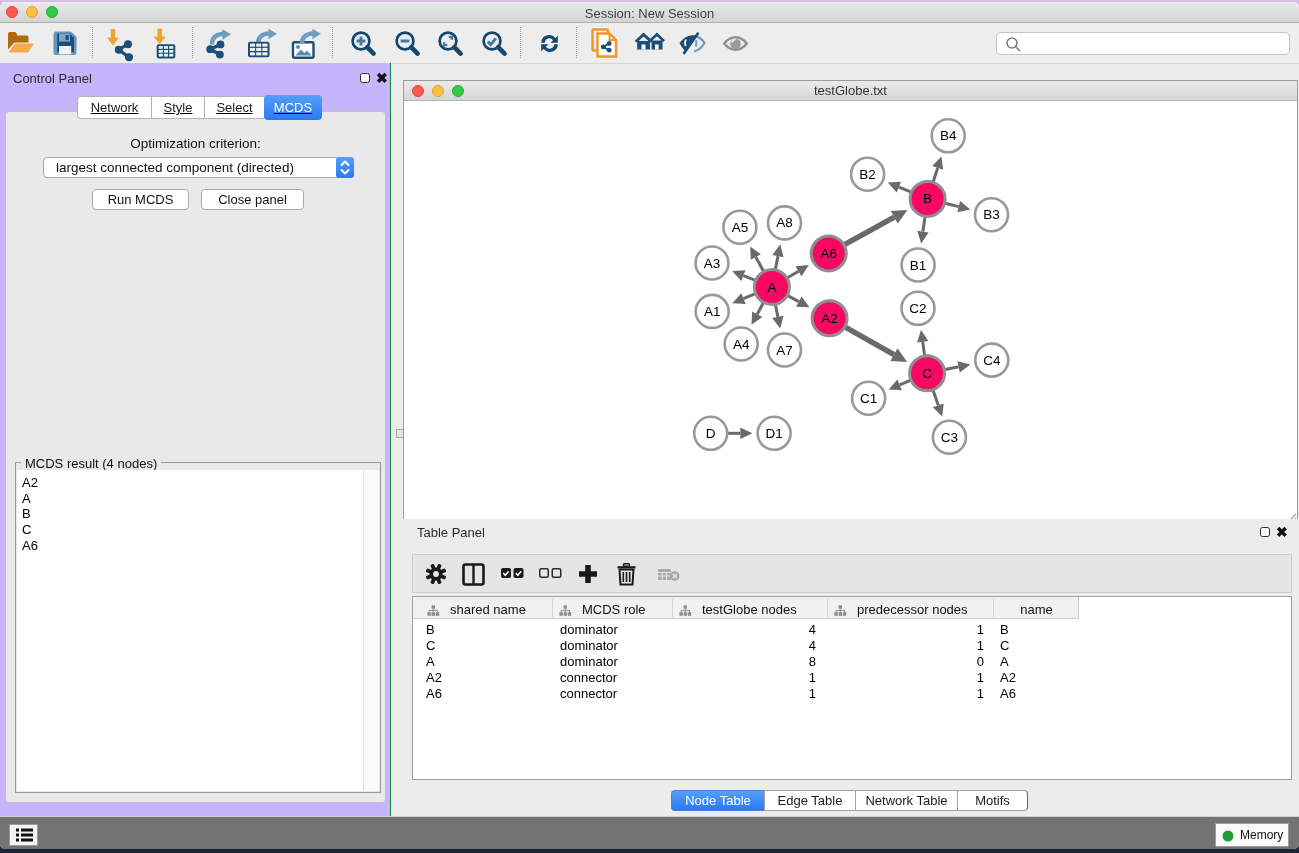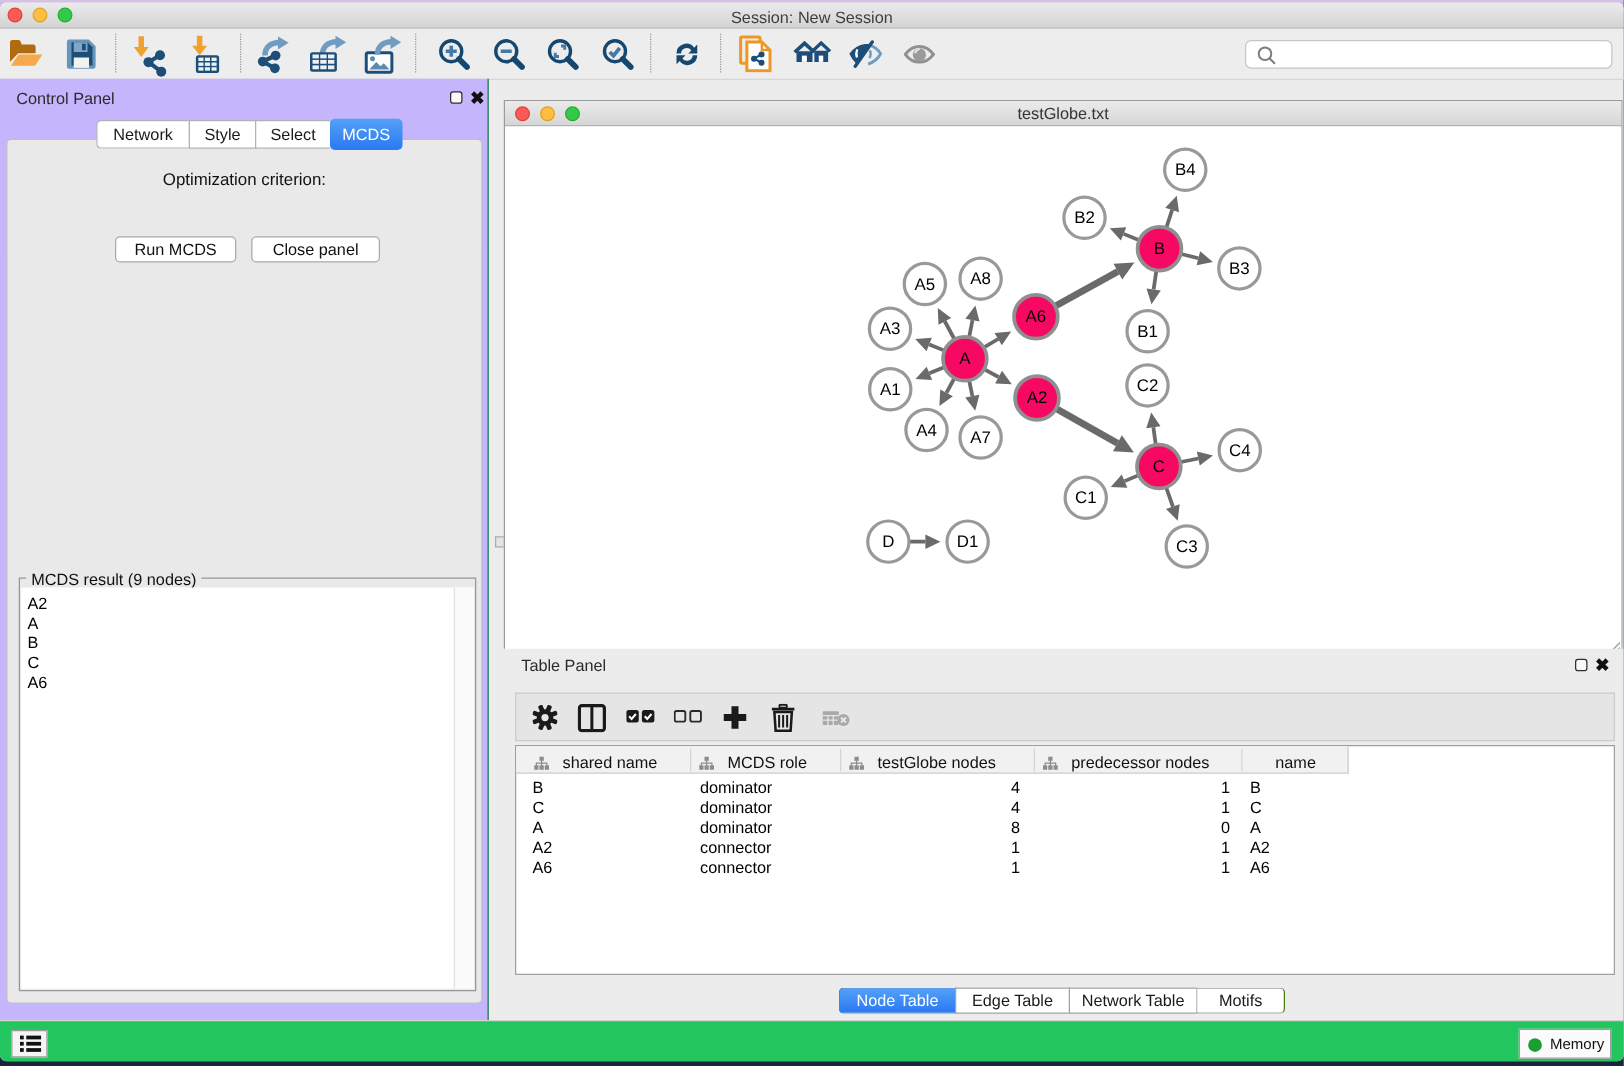--- a/index.html
+++ b/index.html
@@ -16,21 +16,21 @@
 .toolbar { position:absolute; left:0; top:21px; width:1299px; height:41px; background:#ededed; border-bottom:1px solid #d6d6d6; }
 .tsep { position:absolute; top:4px; height:31px; width:0; border-left:1px dotted #999; }
 .ti { position:absolute; }
 .searchbox { position:absolute; left:996px; top:9px; width:294px; height:23px; background:#fff; border:1px solid #c5c5c5; border-radius:5px; }
 
 .cpanel { position:absolute; left:0; top:61px; width:391px; height:755px; background:#c4b5fd; border-right:1px solid #15803d; }
 .cp-title { position:absolute; left:13px; top:8px; font-size:13px; color:#2b2b2b; }
 .panel-float { position:absolute; width:10px; height:10px; border:1.7px solid #2e2e2e; border-radius:2.5px; background:#f8f8f8; }
 .panel-close { position:absolute; font-size:14px; color:#111; font-weight:bold; }
 .cp-sub { position:absolute; left:5px; top:48px; width:381px; height:692px; background:#e9e9e9; border:1px solid #c0c0c0; border-radius:4px; }
-.tabs { position:absolute; left:77px; top:33px; height:23px; z-index:5; display:flex; }
+.tabs { position:absolute; left:77px; top:33px; height:23px; z-index:5; display:flex;text-decoration:underline; }
 .tab { height:23px; font-size:13px; line-height:22px; text-align:center; background:#fff; border:1px solid #b2b2b2; border-right:none; color:#1a1a1a; }
 .tab.first { border-radius:4px 0 0 4px; }
 .tab.sel { background:linear-gradient(#54a0f8,#2a79f1); color:#fff; border:none; border-radius:4px; margin-top:-1px; height:25px; line-height:25px; z-index:6; }
 .opt-label { position:absolute; left:0; top:73px; width:391px; text-align:center; font-size:13.5px; color:#111; }
 .dropdown { position:absolute; left:43px; top:94px; width:311px; height:21px; background:#fff; border:1px solid #a6a6a6; border-radius:4px; font-size:13.5px; line-height:19px; text-align:left; padding-left:12px; color:#111; }
 .dd-step { position:absolute; right:-1px; top:-1px; width:18px; height:21px; background:linear-gradient(#54a0f8,#2a79f1); border-radius:3px; }
 .btn { position:absolute; height:21px; background:#fff; border:1px solid #a9a9a9; border-radius:4px; font-size:13px; text-align:center; line-height:19px; color:#111; }
 .fs-border { position:absolute; left:15px; top:399px; width:366px; height:331px; border:1px solid #989898; }
 .fs-legend { position:absolute; left:21px; top:393px; background:#e9e9e9; padding:0 4px; font-size:13px; color:#111; }
 .fs-list { position:absolute; left:17px; top:407px; width:362px; height:321px; background:#fff; font-size:13px; color:#000; padding:5px 0 0 5px; line-height:15.7px; }
@@ -46,21 +46,21 @@
 .tp-title { position:absolute; left:25px; top:6px; font-size:13px; color:#2b2b2b; }
 .tp-toolbar { position:absolute; left:20px; top:35px; width:880px; height:39px; background:#e5e5e5; border:1px solid #cccccc; }
 .tbl { position:absolute; left:20px; top:77px; width:880px; height:184px; background:#fff; border:1px solid #a0a0a0; }
 .tbl-head { position:absolute; left:0; top:0; width:666px; height:22px; background:#f1f1f1; border-bottom:1px solid #cecece; border-right:1px solid #cecece; font-size:13px; color:#111; }
 .th-sep { position:absolute; top:2px; height:18px; width:0; border-left:1px solid #d4d4d4; }
 .th-txt { position:absolute; top:5px; font-size:13px; color:#111; }
 .trow { position:absolute; font-size:13px; color:#000; }
 .btabs { position:absolute; left:279px; top:271px; height:21px; display:flex; }
 .btab { height:21px; font-size:13px; line-height:19px; text-align:center; background:#fff; border:1px solid #a2a2a2; border-right:none; color:#1a1a1a; }
 
-.statusbar { position:absolute; left:0; top:814px; width:1299px; height:33px; background:#22c55e; border-top:1px solid #d2d2d2; }
+.statusbar { position:absolute; left:0; top:814px; width:1299px; height:33px; background:#737373; border-top:1px solid #d2d2d2; }
 .memory { position:absolute; left:1215px; top:6px; width:74px; height:24px; background:#fbfbfb; border:1px solid #9c9c9c; font-size:12px; color:#111; }
 .listbtn { position:absolute; left:9px; top:7px; width:29px; height:22px; background:#f4f4f4; border:1px solid #9c9c9c; }
 .grip { position:absolute; background:#e4e4e4; border:1px solid #ababab; }
 </style>
 </head>
 <body>
 <div class="desktop-top"></div>
 <div class="app">
 <div class="titlebar">
   <div class="tl" style="left:6px; background:#fc5a55; border:1px solid #e1403b;"></div>
@@ -224,24 +224,30 @@
   <div class="panel-float" style="left:360px; top:10px;"></div>
   <div class="panel-close" style="left:376px; top:7px;">✖</div>
   <div class="cp-sub"></div>
   <div class="tabs">
     <div class="tab first" style="width:74px">Network</div>
         <div class="tab" style="width:53px">Style</div>
         <div class="tab" style="width:60px">Select</div>
         <div class="tab sel" style="width:58px">MCDS</div>
   </div>
   <div class="opt-label">Optimization criterion:</div>
+  <div class="dropdown">largest connected component (directed)<div class="dd-step"><svg width="18" height="21" viewBox="0 0 18 21">
+            <g stroke="#fff" stroke-width="2" fill="none" stroke-linecap="round" stroke-linejoin="round">
+              <path d="M5.5 8 L9 4.5 L12.5 8"></path>
+              <path d="M5.5 13 L9 16.5 L12.5 13"></path>
+            </g>
+          </svg></div></div>
   <div class="btn" style="left:92px; top:126px; width:97px;">Run MCDS</div>
   <div class="btn" style="left:201px; top:126px; width:103px;">Close panel</div>
   <div class="fs-border"></div>
-  <div class="fs-legend">MCDS result (9 nodes)</div>
+  <div class="fs-legend">MCDS result (4 nodes)</div>
   <div class="fs-list">A2<br>A<br>B<br>C<br>A6</div>
   <div class="fs-scroll"></div>
 </div>
 <div class="grip" style="left:396px; top:427px; width:8px; height:9px;"></div>
 <div class="grip" style="left:845px; top:510px; width:9px; height:8px;"></div>
 <div class="netwin">
   <div class="nw-titlebar">
     <div class="nw-tl" style="left:8px; background:#fc5a55; border:1px solid #e1403b;"></div>
     <div class="nw-tl" style="left:28px; background:#fdbe41; border:1px solid #e0a226;"></div>
     <div class="nw-tl" style="left:48px; background:#35c94a; border:1px solid #23ad30;"></div>

